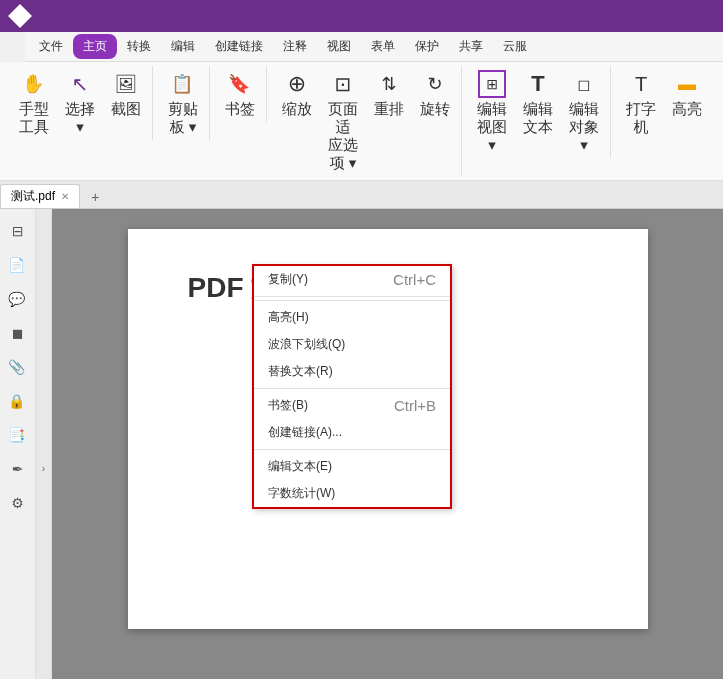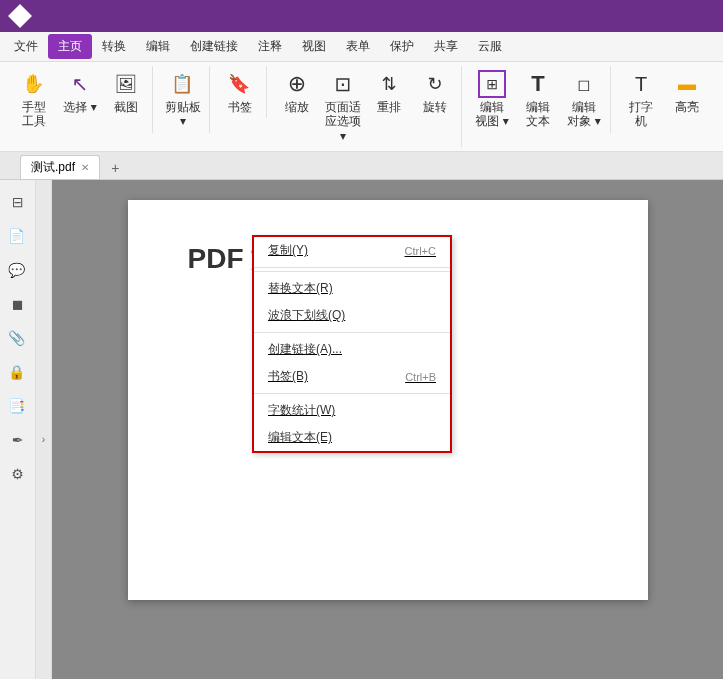--- a/index.html
+++ b/index.html
@@ -21,32 +21,33 @@
     }
 
     
     .menu-bar {
       height: 30px;
       background: #f5f5f5;
       display: flex;
       align-items: center;
       border-bottom: 1px solid #ddd;
       padding: 0 4px;
+      margin-left: 25px;
     }
     .menu-item {
       padding: 4px 10px;
       font-size: 12px;
       color: #333;
       cursor: pointer;
       border-radius: 3px;
     }
     .menu-item.active {
       background: #8b32b8;
       color: #fff;
-      border-radius: 3px;
+      border-radius: 8px;
     }
 
     
     .ribbon {
       background: #f9f9f9;
       border-bottom: 1px solid #ddd;
       padding: 4px 8px;
       display: flex;
       align-items: flex-start;
       gap: 4px;
@@ -74,32 +75,32 @@
       color: #333;
       text-align: center;
       gap: 2px;
     }
     .ribbon-btn .icon-area {
       width: 28px; height: 28px;
       display: flex; align-items: center; justify-content: center;
       font-size: 18px;
     }
     .ribbon-btn .label {
-      font-size: 12px;
+      font-size: 15px;
       line-height: 1.2;
       word-break: break-all;
     }
 
     
     .tab-strip {
       height: 28px;
       background: #e8e8e8;
       display: flex;
       align-items: flex-end;
-      padding: 0 20px;
+      padding: 0 0;
       border-bottom: 1px solid #ccc;
     }
     .tab {
       height: 24px;
       background: #fff;
       border: 1px solid #ccc;
       border-bottom: none;
       border-radius: 3px 3px 0 0;
       padding: 0 10px;
       display: flex;
@@ -212,37 +213,36 @@
     .context-menu {
       position: absolute;
       top: 55px;
       left: 200px;
       background: #fff;
       border: 1px solid #ccc;
       box-shadow: 2px 2px 6px rgba(0,0,0,0.2);
       width: 200px;
       z-index: 100;
       font-size: 12px;
-      text-decoration: underline;
     }
     .context-menu-item {
       display: flex;
       align-items: center;
       justify-content: space-between;
       padding: 5px 14px;
       cursor: pointer;
       color: #333;
     }
     .context-menu-item.highlighted {
       background: #fff;
       color: #aaa;
     }
     .context-menu-item .shortcut {
       color: #888;
-      font-size: 11px;
+      font-size: 15px;
     }
     .context-menu-separator {
       height: 1px;
       background: #e0e0e0;
       margin: 3px 0;
     }
     .context-menu-border {
       border: 2px solid #cc0000;
     }
     .menu-item-label { color: #333; }
@@ -391,37 +391,40 @@
 
       <div class="context-menu-item highlighted">
         <span class="menu-item-label">复制(Y)</span>
         <span class="shortcut">Ctrl+C</span>
       </div>
       <div class="context-menu-separator"></div>
 
       <div class="context-menu-separator"></div>
 
       <div class="context-menu-item">
+        <span class="menu-item-label">高亮(H)</span>
+      </div>
+      <div class="context-menu-item">
+        <span class="menu-item-label">波浪下划线(Q)</span>
+      </div>
+      <div class="context-menu-item">
         <span class="menu-item-label">替换文本(R)</span>
       </div>
-      <div class="context-menu-item">
-        <span class="menu-item-label">波浪下划线(Q)</span>
-      </div>
       <div class="context-menu-separator"></div>
 
-      <div class="context-menu-item">
-        <span class="menu-item-label">创建链接(A)...</span>
-      </div>
       <div class="context-menu-item">
         <span class="menu-item-label">书签(B)</span>
         <span class="shortcut">Ctrl+B</span>
       </div>
+      <div class="context-menu-item">
+        <span class="menu-item-label">创建链接(A)...</span>
+      </div>
       <div class="context-menu-separator"></div>
 
       <div class="context-menu-item">
+        <span class="menu-item-label">编辑文本(E)</span>
+      </div>
+      <div class="context-menu-item">
         <span class="menu-item-label">字数统计(W)</span>
       </div>
-      <div class="context-menu-item">
-        <span class="menu-item-label">编辑文本(E)</span>
-      </div>
     </div>
   </div>
 </div>
 
 </body></html>

